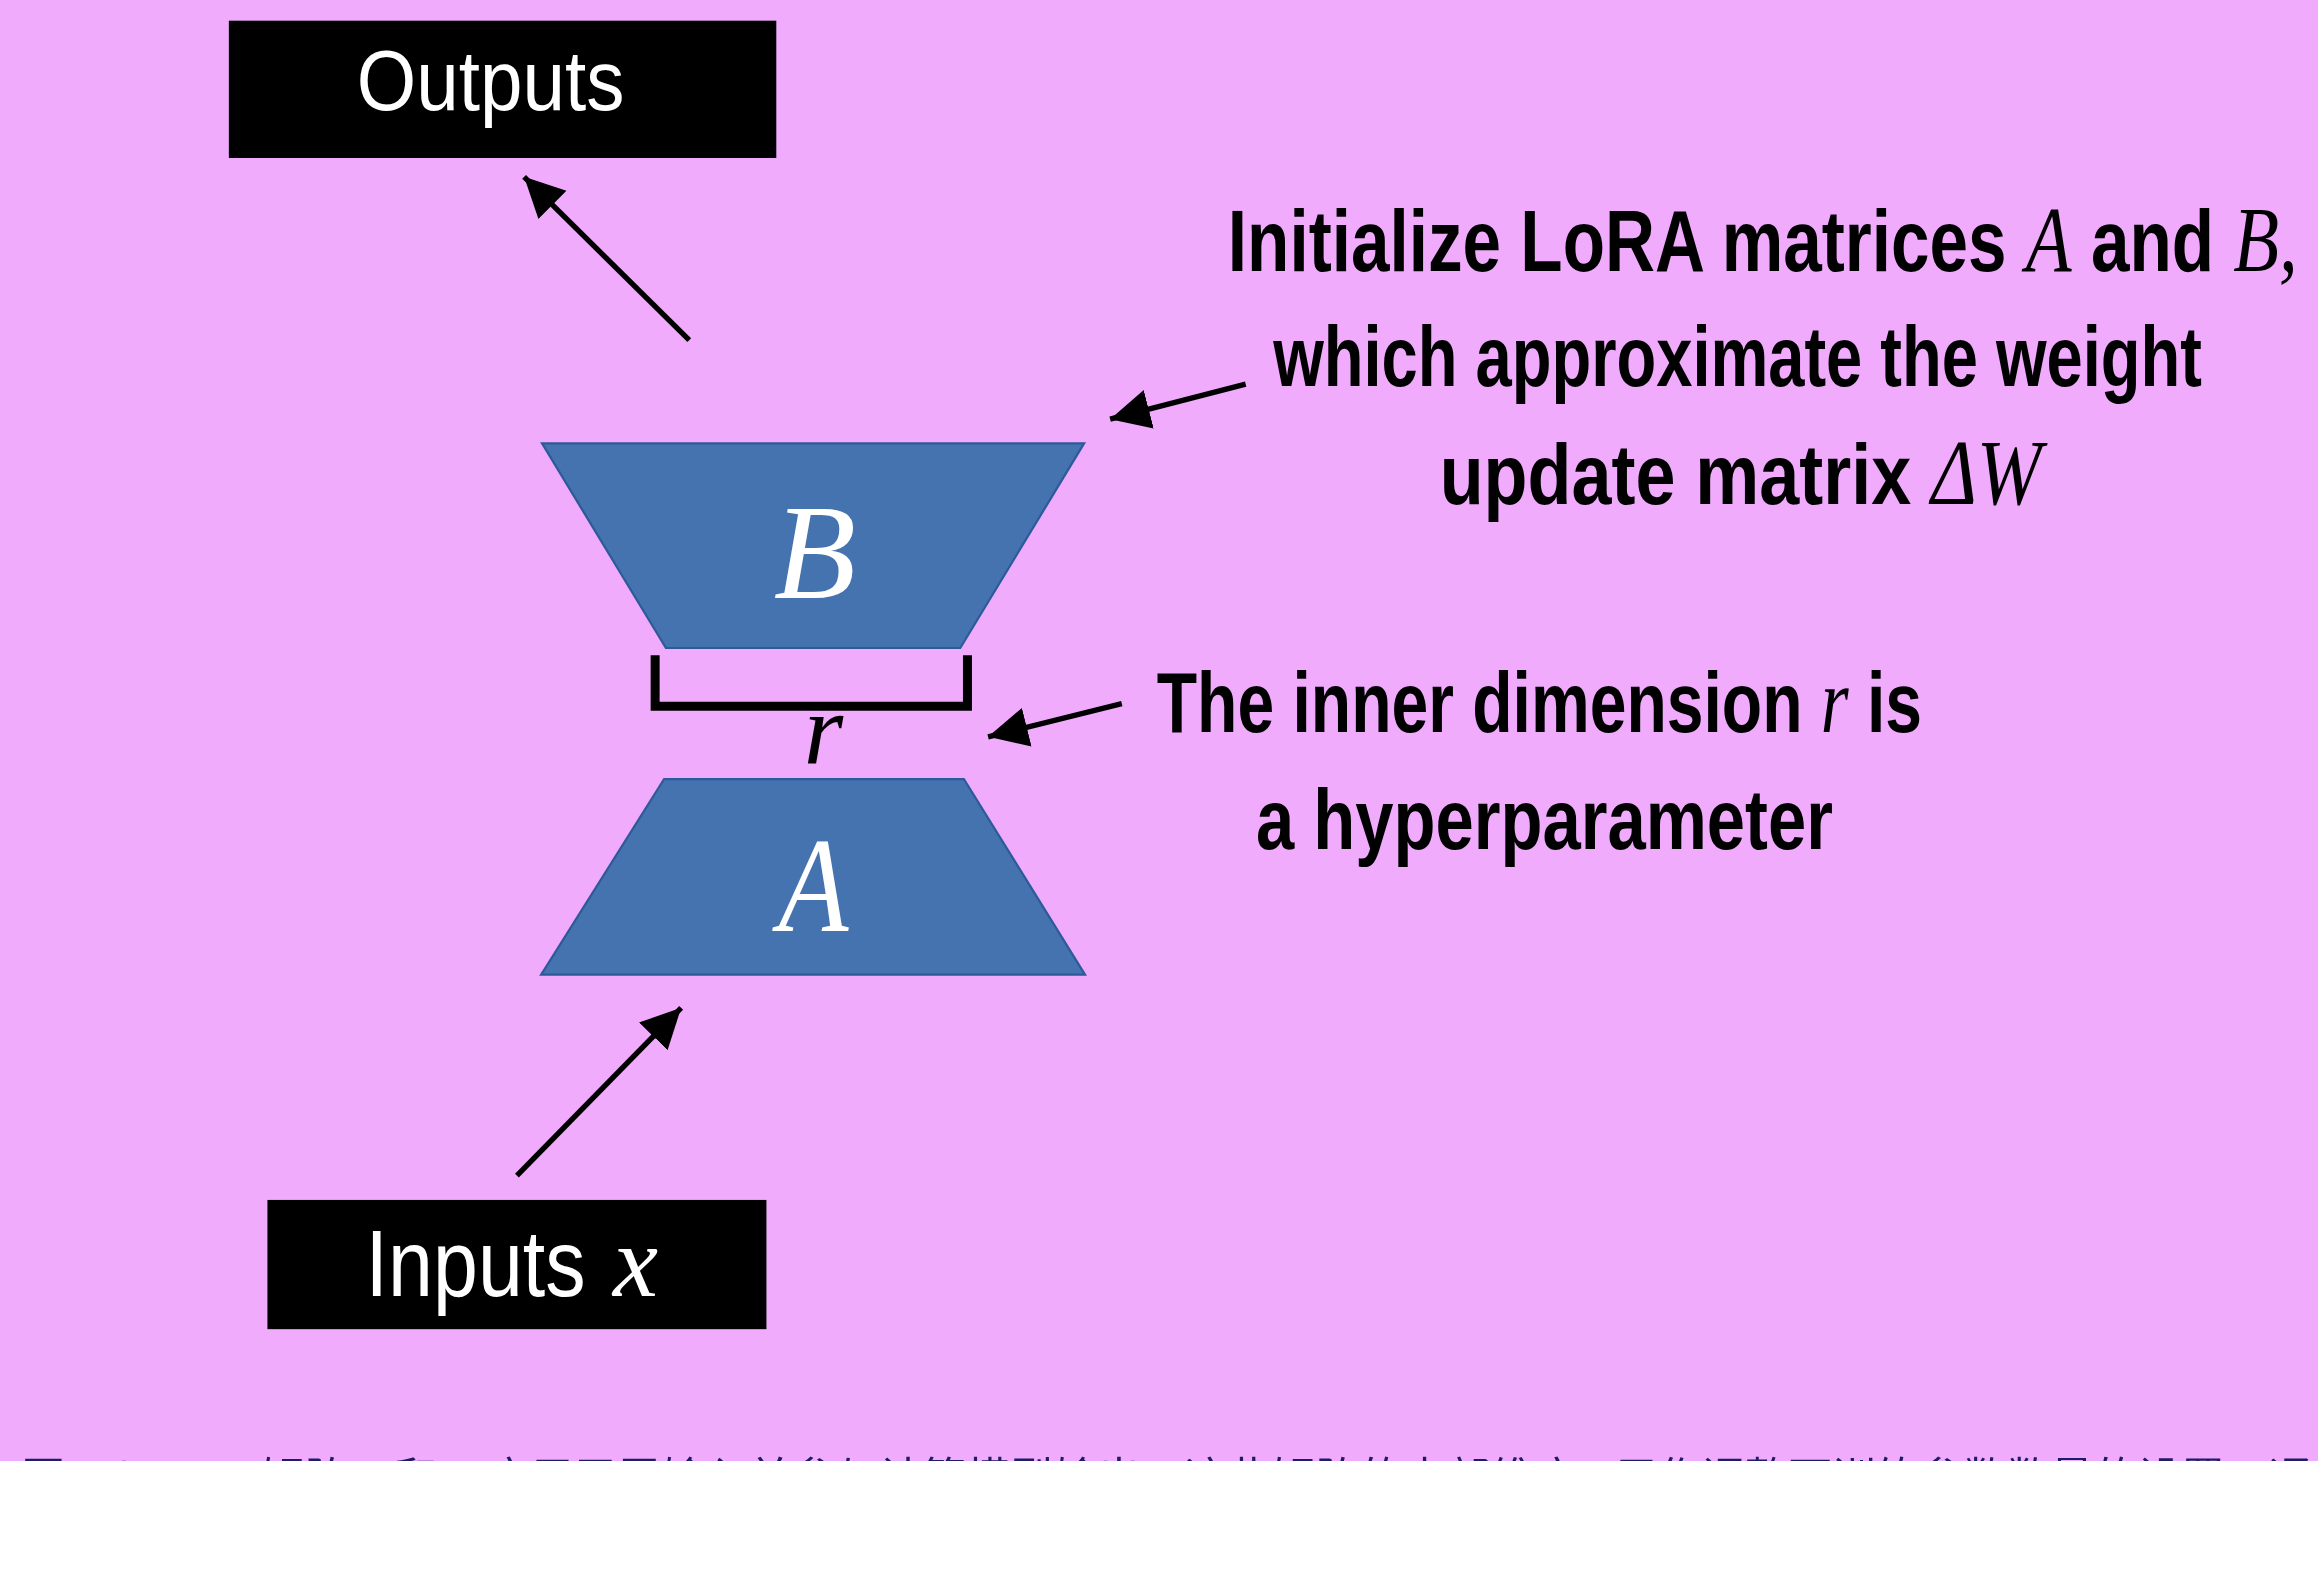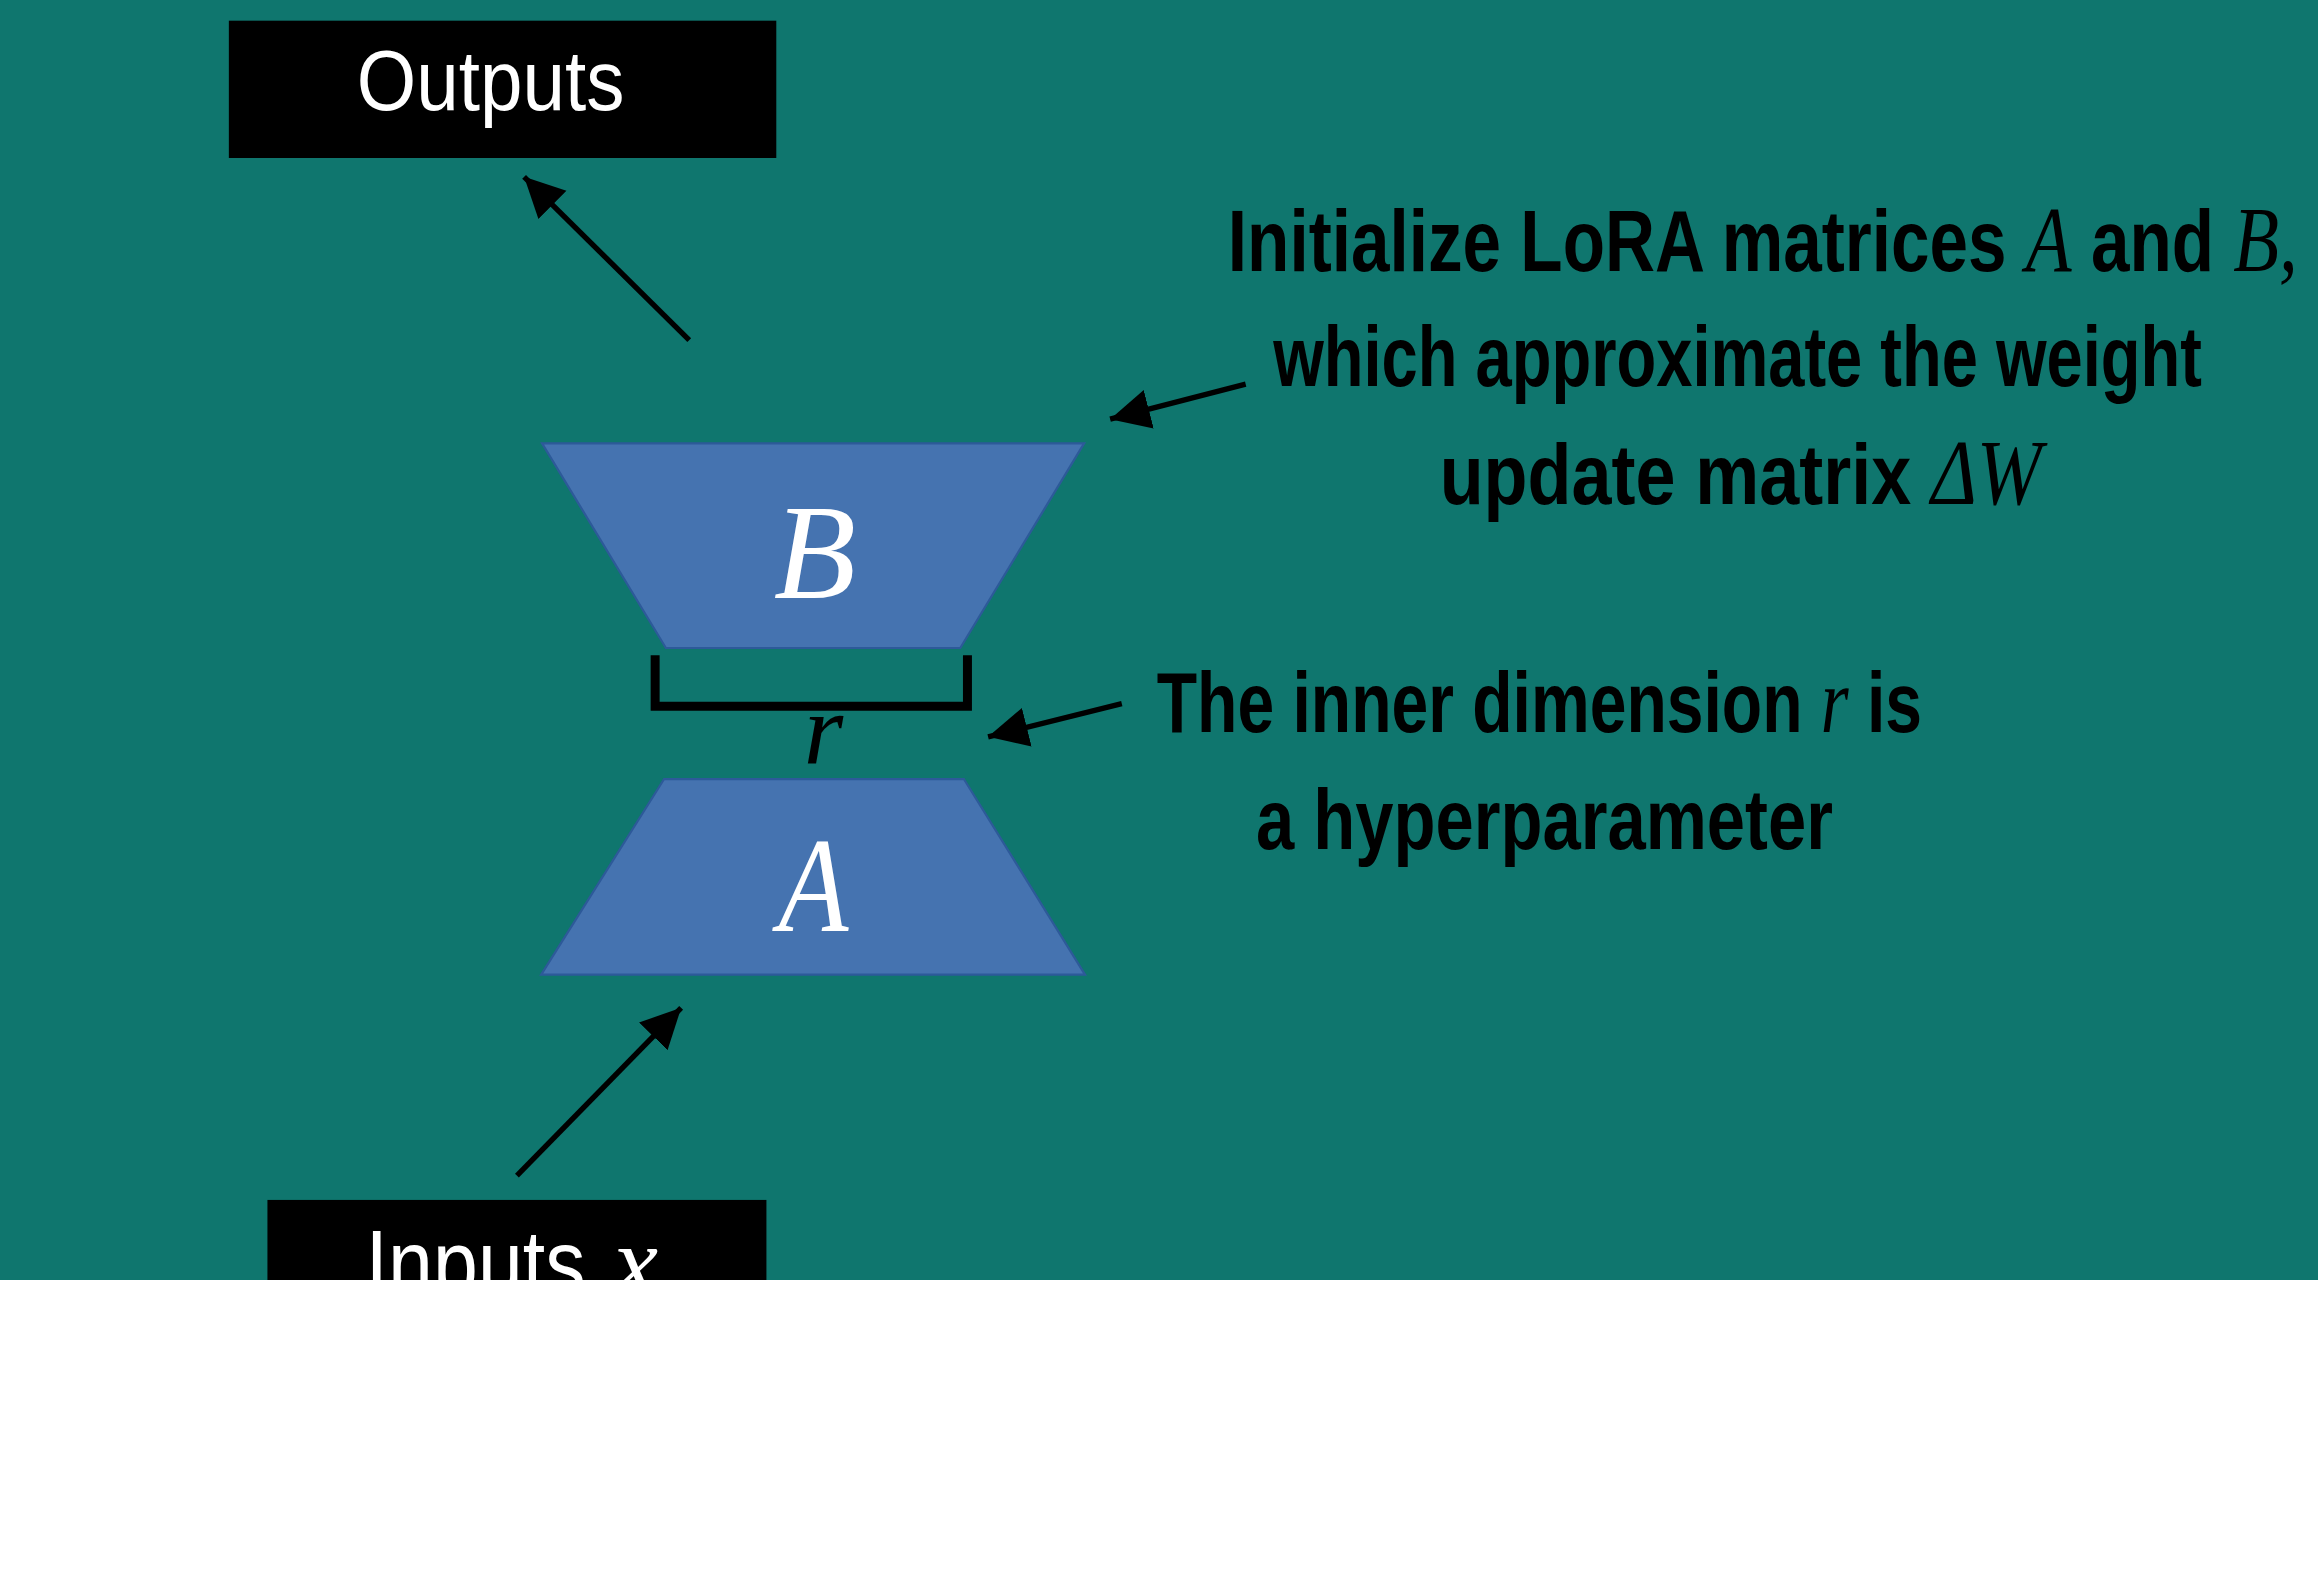--- a/index.html
+++ b/index.html
@@ -1,15 +1,15 @@
 <!DOCTYPE html>
 <html style="font-size:14.4px"><head><meta charset="utf-8">
 <style>
   html,body { margin:0; padding:0; background:#ffffff; }
-  #page { position:relative; width:2319px; height:1280px; overflow:hidden; background:#0f766e;
+  #page { position:relative; width:2319px; height:1461px; overflow:hidden; background:#f0abfc;
           font-family:"Liberation Sans", sans-serif; }
   svg { position:absolute; left:0; top:0; }
   .ser { font-family:"Liberation Serif", serif; font-style:italic; font-weight:normal; }
 </style></head>
 <body>
 <div id="page">
 <svg width="2319" height="1576" viewBox="0 0 2584 1756">
   <defs>
     <marker id="ah" viewBox="0 0 10 10" refX="10" refY="5" markerWidth="7.4" markerHeight="8.0" orient="auto-start-reverse">
       <path d="M0,0 L10,5 L0,10 z" fill="#000"></path>

